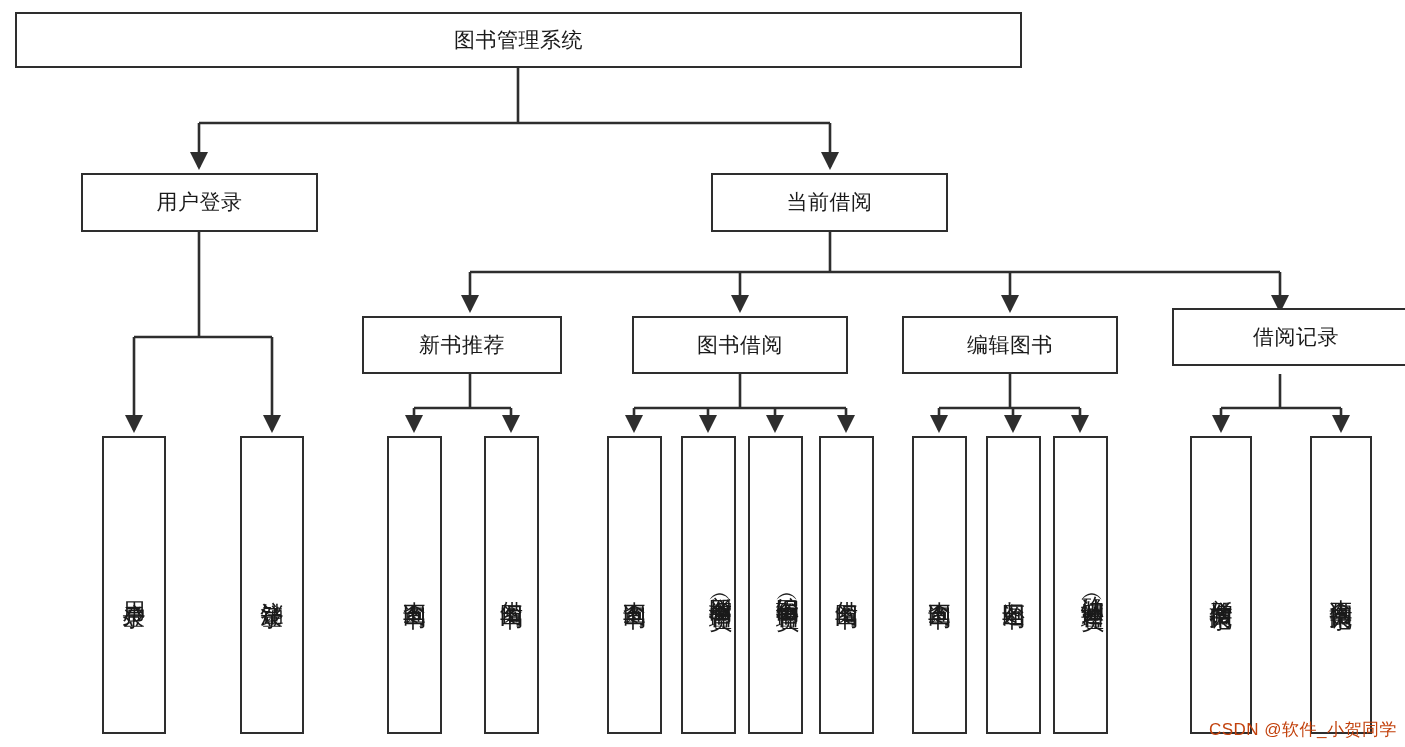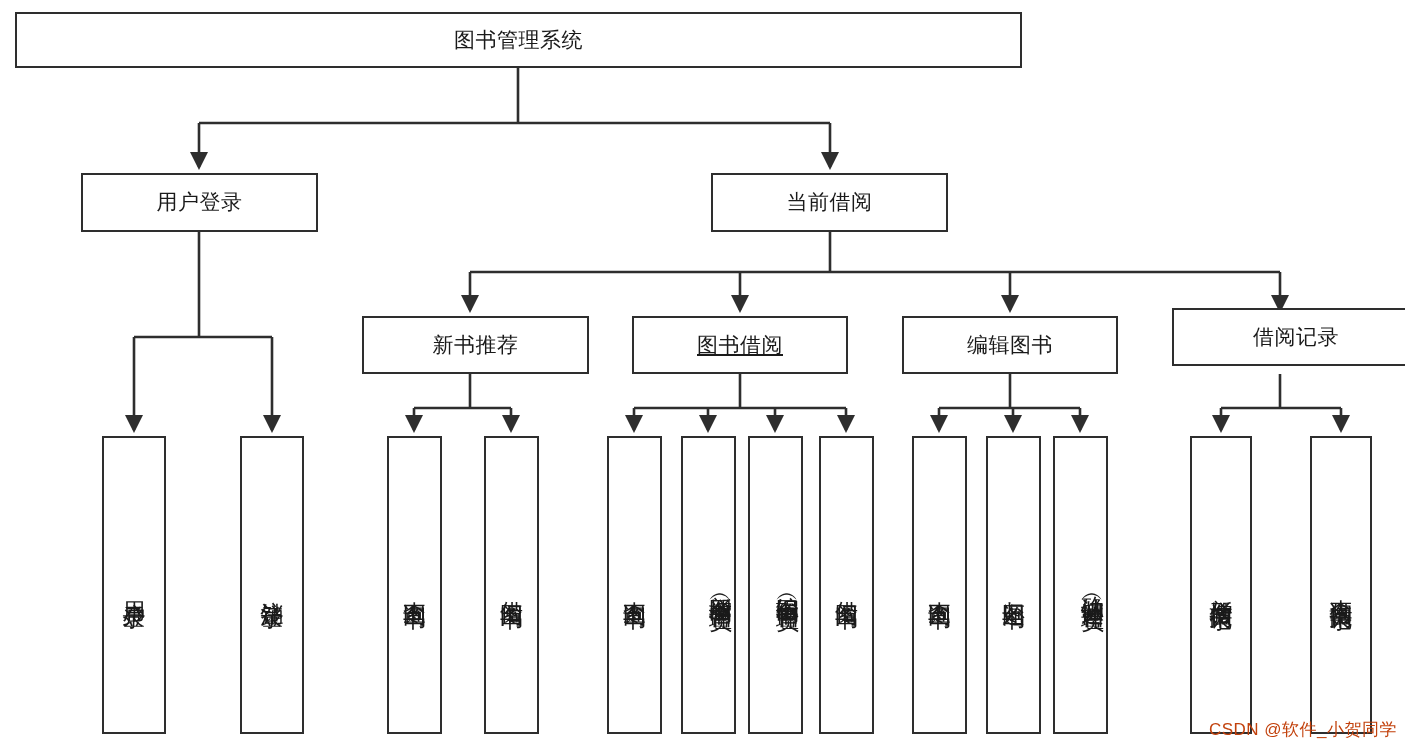--- a/index.html
+++ b/index.html
@@ -123,25 +123,25 @@
   </div>
 
   <div class="node horiz" style="left:81px; top:173px; width:237px; height:59px;">
     <span>用户登录</span>
   </div>
 
   <div class="node horiz" style="left:711px; top:173px; width:237px; height:59px;">
     <span>当前借阅</span>
   </div>
 
-  <div class="node horiz" style="left:362px; top:316px; width:227px; height:58px;">
+  <div class="node horiz" style="left:362px; top:316px; width:200px; height:58px;">
     <span>新书推荐</span>
   </div>
 
-  <div class="node horiz" style="left:632px; top:316px; width:216px; height:58px;text-decoration:underline;">
+  <div class="node horiz" style="left:632px; top:316px; width:216px; height:58px;">
     <span>图书借阅</span>
   </div>
 
   <div class="node horiz" style="left:902px; top:316px; width:216px; height:58px;">
     <span>编辑图书</span>
   </div>
 
   <div class="node horiz" style="left:1172px; top:308px; width:248px; height:58px;">
     <span>借阅记录</span>
   </div>

